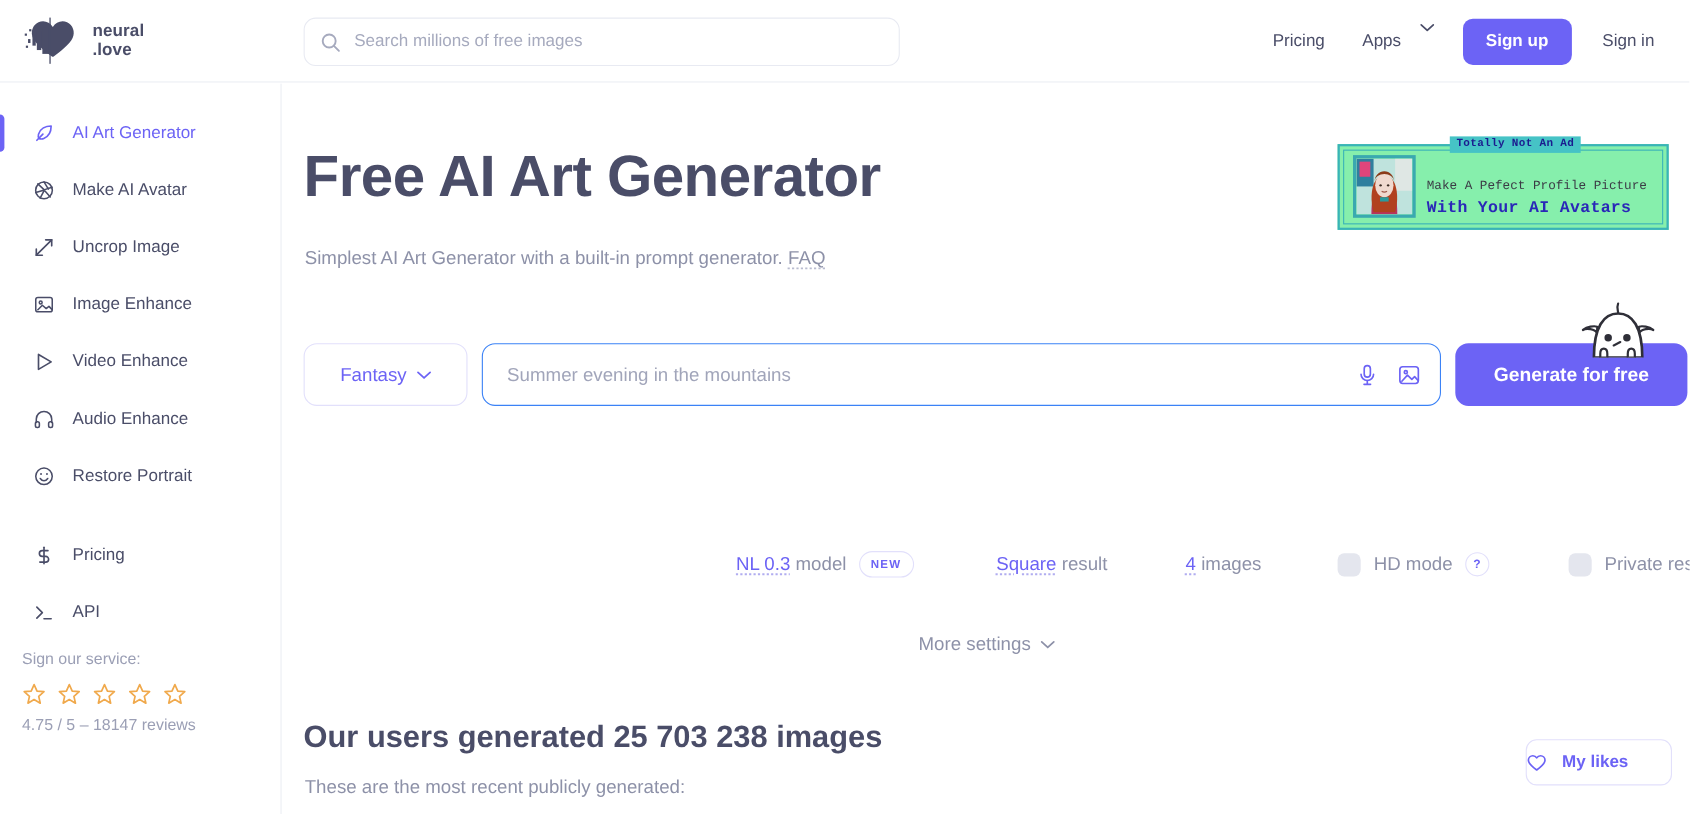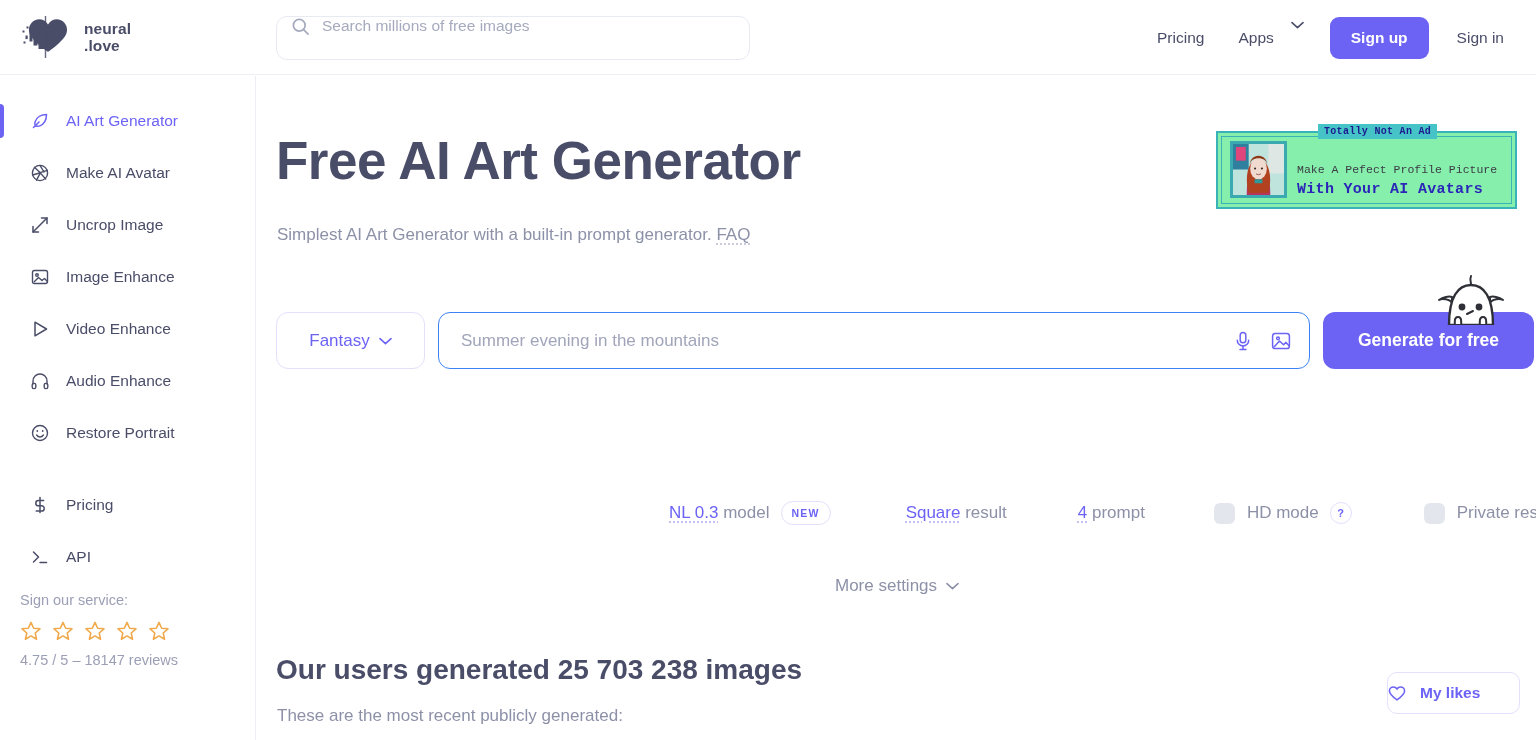--- a/index.html
+++ b/index.html
@@ -26,24 +26,24 @@
     text-decoration: none;
   }
   .brand-logo { width: 56px; height: 46px; display:block; }
   .brand-text {
     font-size: 15.5px; line-height: 17px; font-weight: 700;
     color: #4a4d68; letter-spacing: .1px;
     white-space: pre-line;
   }
   .search-wrap {
     position: absolute; left: 276px; top: 16px;
-    width: 474px; height: 44px;
+    width: 542px; height: 44px;
     border: 1px solid #e8eaf2; border-radius: 11px;
     background: #fff;
-    display: flex; align-items: flex-start; padding: 0 14px;
+    display: flex; align-items: center; padding: 0 14px;
   }
   .search-icon { width: 19px; height: 19px; flex: 0 0 auto; margin-right: 12px; }
   .search-input {
     border: 0; outline: 0; background: transparent;
     font-family: "Liberation Sans", sans-serif;
     font-size: 15.5px; color: #4a4d68; width: 100%;
   }
   .search-input::placeholder { color: #a6aabe; }
 
   .nav-right {
@@ -430,21 +430,21 @@
 
       <div class="opt" style="margin-right:71px;">
         <span class="dotted-p">Square</span>
         <span>&nbsp;</span>
         <span>result</span>
       </div>
 
       <div class="opt" style="margin-right:69px;">
         <span class="dotted-p">4</span>
         <span>&nbsp;</span>
-        <span>prompt</span>
+        <span>images</span>
       </div>
 
       <div class="opt" style="margin-right:72px;">
         <span class="cbox"></span>
         <span>HD mode</span>
         <span class="help">?</span>
       </div>
 
       <div class="opt">
         <span class="cbox"></span>

